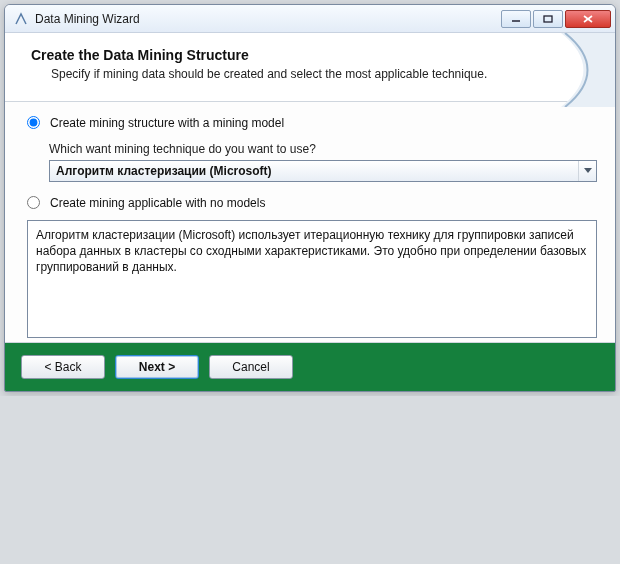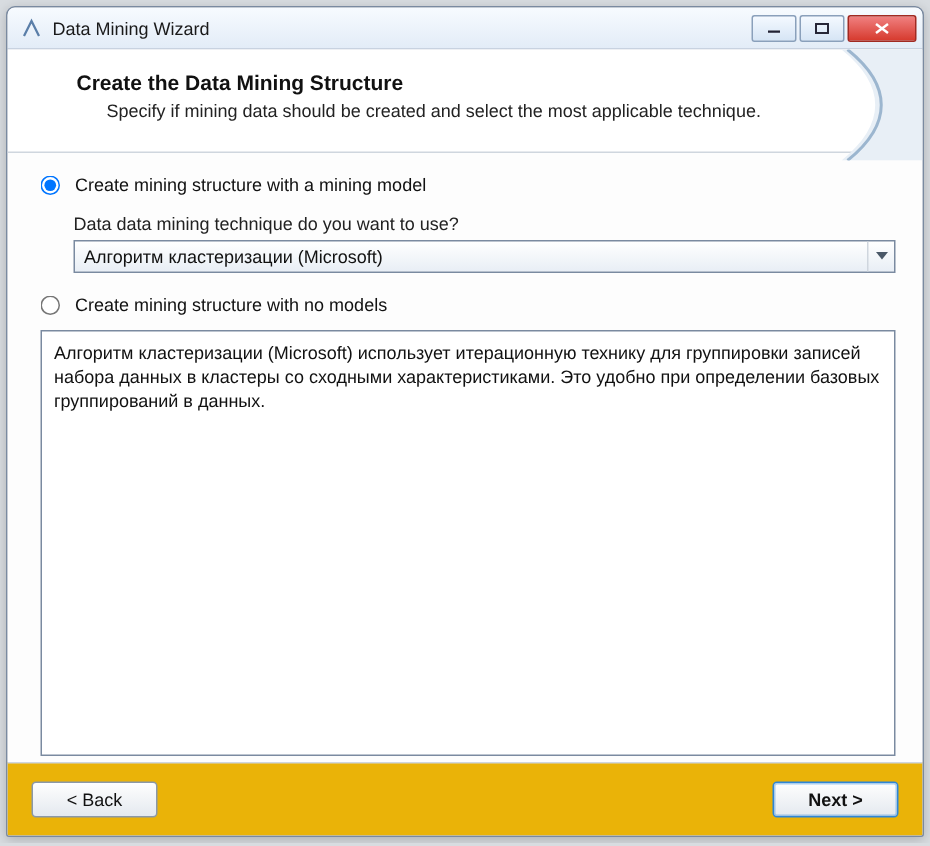--- a/index.html
+++ b/index.html
@@ -8,21 +8,21 @@
     font-family: "Segoe UI", Tahoma, sans-serif;
     font-size: 12px;
     background: #d8dce0;
     display: flex;
     justify-content: center;
     align-items: flex-start;
     padding: 4px;
   }
   .window {
     width: 612px;
-    height: 554px;
+    height: 388px;
     background: #f0f0f0;
     border: 1px solid #7a8aa0;
     border-radius: 6px 6px 2px 2px;
     box-shadow: 0 2px 8px rgba(0,0,0,0.2);
     display: flex;
     flex-direction: column;
     overflow: hidden;
   }
   .titlebar {
     height: 28px;
@@ -64,21 +64,21 @@
   }
   .win-btn svg { display: block; }
 
   .header-panel {
     background: #ffffff;
     border-bottom: 1px solid #cfd6de;
     padding: 14px 18px 20px 26px;
     display: flex;
     position: relative;
   }
-  .header-text { flex: 1; margin-left: 20px; }
+  .header-text { flex: 1; }
   .header-title {
     font-size: 14px;
     font-weight: bold;
     color: #111;
     margin-bottom: 4px;
   }
   .header-sub {
     font-size: 12px;
     color: #222;
     margin-left: 20px;
@@ -92,21 +92,21 @@
 
   .content {
     flex: 1;
     padding: 14px 18px 4px 22px;
     background: #fdfdfd;
     display: flex;
     flex-direction: column;
   }
   .radio-row {
     display: flex;
-    align-items: center;
+    align-items: flex-start;
     margin-bottom: 10px;
     gap: 6px;
   }
   .radio-row input[type=radio] {
     margin: 0 4px 0 0;
   }
   .radio-label { color: #111; }
   .sub-block {
     margin: 2px 0 14px 22px;
   }
@@ -124,20 +124,21 @@
     align-items: center;
     font-family: inherit;
     font-size: 12px;
   }
   .combo-text {
     flex: 1;
     padding: 0 6px;
     color: #111;
     white-space: nowrap;
     overflow: hidden;
+    font-weight: bold;
   }
   .combo-arrow {
     width: 18px;
     height: 100%;
     display: flex; align-items: center; justify-content: center;
     border-left: 1px solid #cfd6de;
   }
   .desc-label {
     margin-top: 6px;
     margin-bottom: 4px;
@@ -154,23 +155,23 @@
     color: #111;
     resize: none;
     overflow: auto;
     line-height: 1.35;
   }
 
   .footer {
     border-top: 1px solid #cfd6de;
     padding: 12px 16px;
     display: flex;
-    justify-content: space-between;
+    justify-content: flex-start;
     gap: 10px;
-    background: #eab308;
+    background: #15803d;
   }
   .btn {
     width: 84px;
     height: 24px;
     border: 1px solid #8a98a8;
     border-radius: 3px;
     background: linear-gradient(#fefefe, #e4e9ef);
     font-family: inherit;
     font-size: 12px;
     color: #111;
@@ -231,38 +232,39 @@
   </div>
 
   <div class="content">
 
     <label class="radio-row">
       <input type="radio" name="mode" checked="" style="">
       <span class="radio-label">Create mining structure with a mining  model</span>
     </label>
 
     <div class="sub-block">
-      <div class="sub-label">Data data mining technique do you want to use?</div>
+      <div class="sub-label">Which want mining technique do you want to use?</div>
       <div class="combo">
         <span class="combo-text">Алгоритм кластеризации (Microsoft)</span>
         <span class="combo-arrow">
           <svg width="8" height="6">
               <path d="M0 0 L4 5 L8 0 Z" fill="#4a5868"></path>
             </svg>
         </span>
       </div>
     </div>
 
     <label class="radio-row">
       <input type="radio" name="mode" style="">
-      <span class="radio-label">Create mining structure with no models</span>
+      <span class="radio-label">Create mining applicable with no models</span>
     </label>
 
     <textarea class="desc-box" readonly="" style="">Алгоритм кластеризации (Microsoft) использует итерационную технику для группировки записей набора данных в кластеры со сходными характеристиками. Это удобно при определении базовых группирований в данных.</textarea>
 
   </div>
 
   <div class="footer">
     <button class="btn">&lt; Back</button>
     <button class="btn primary">Next &gt;</button>
+    <button class="btn">Cancel</button>
   </div>
 
 </div>
 
 </body></html>

